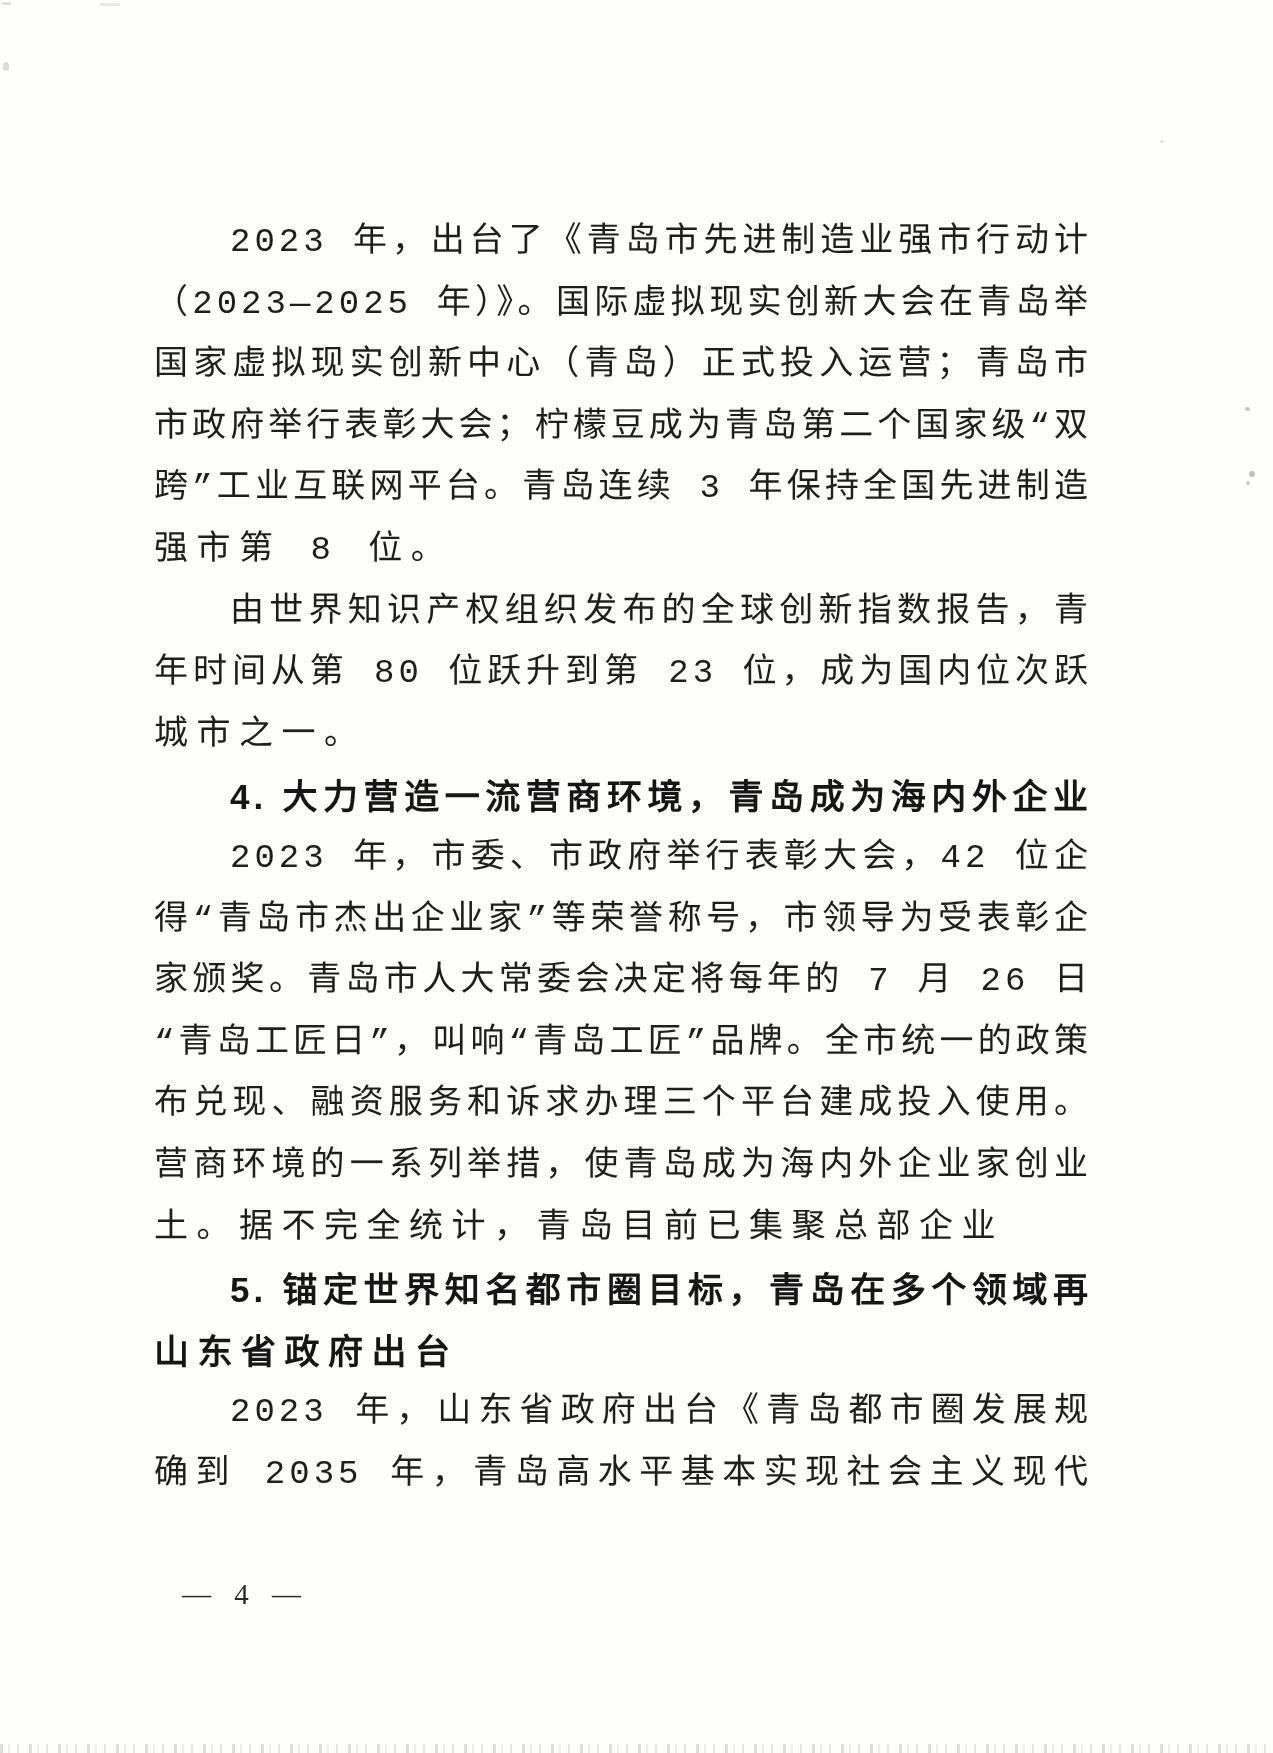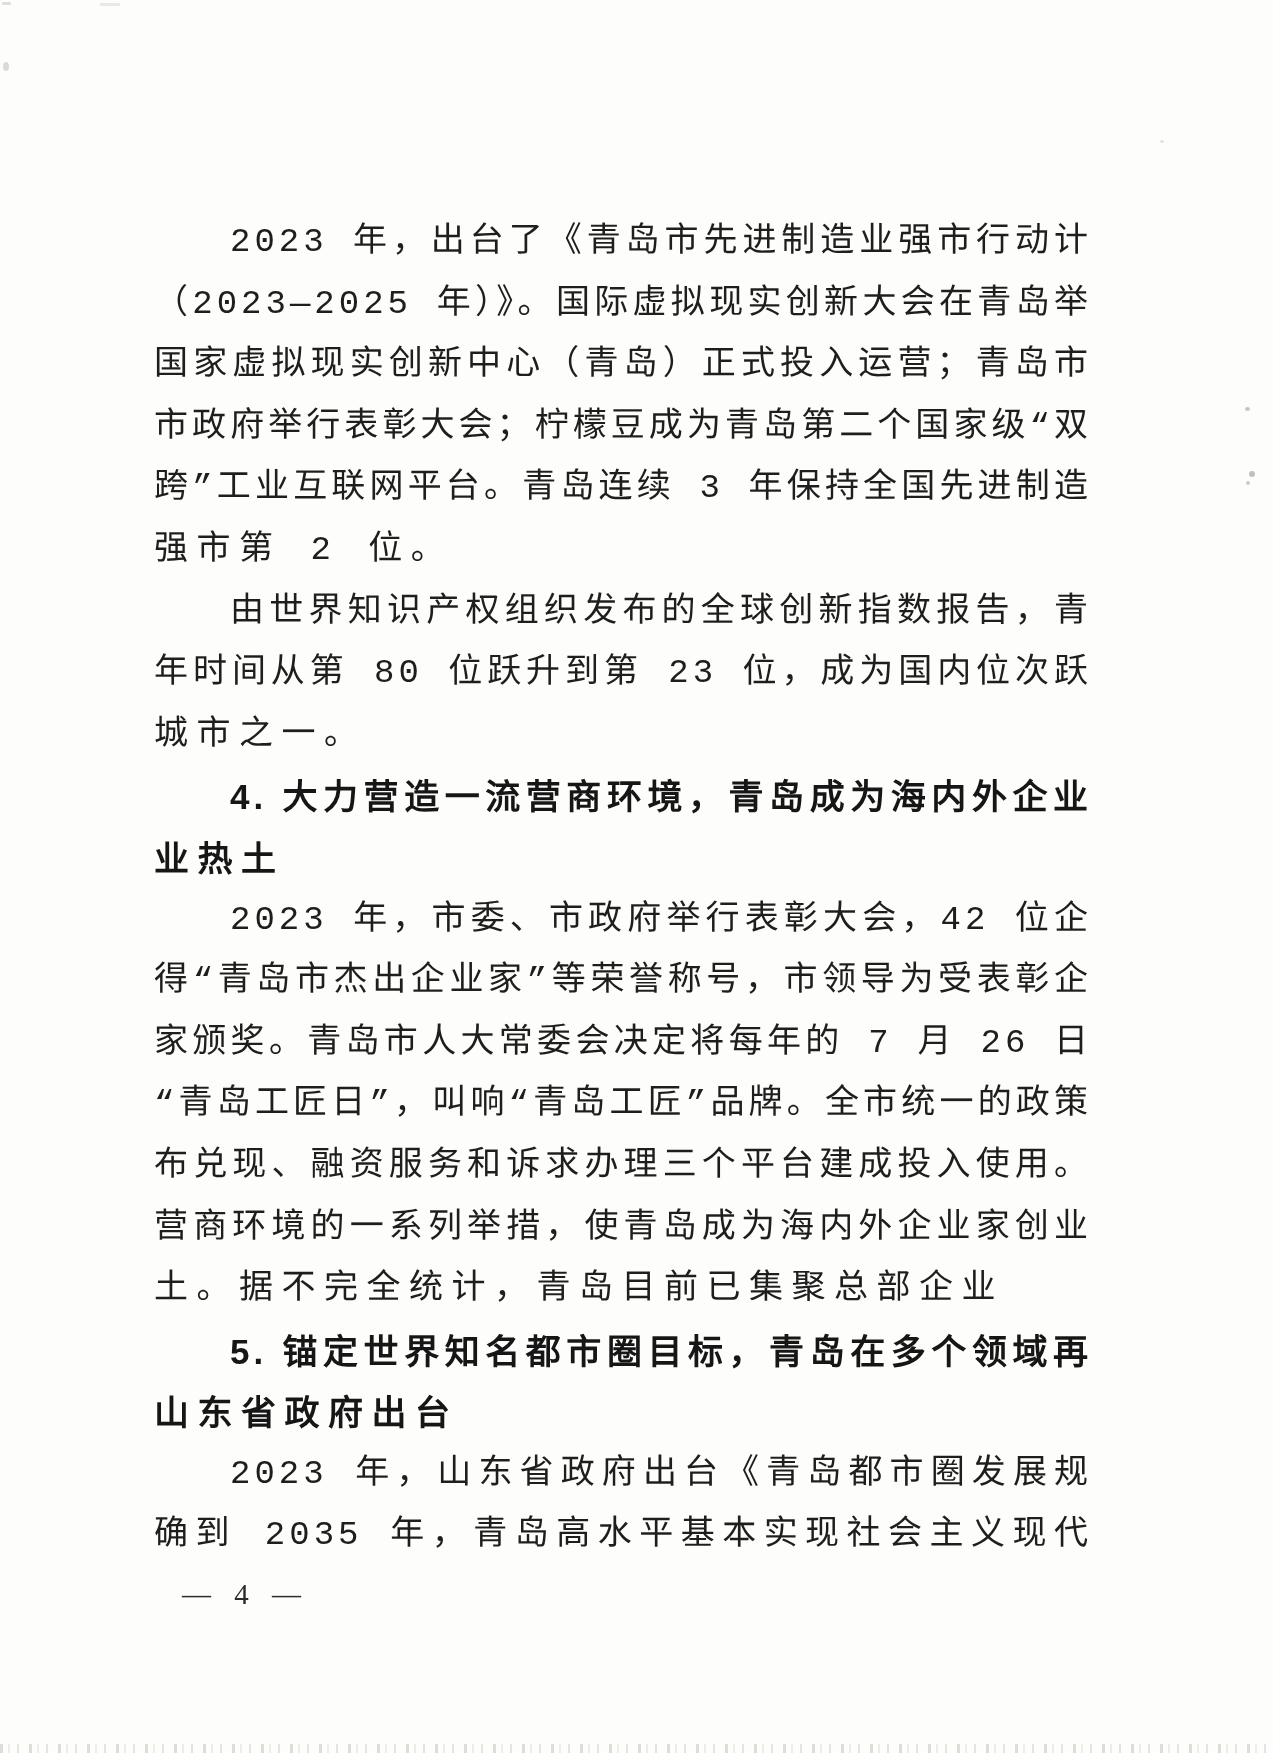--- a/index.html
+++ b/index.html
@@ -91,26 +91,25 @@
 <body>
 
 <div class="page">
 
   <div class="doc-body" id="doc-body">
       <div class="line indent justify">2023 年，出台了《青岛市先进制造业强市行动计划</div>
       <div class="line justify">（2023—2025 年）》。国际虚拟现实创新大会在青岛举行，</div>
       <div class="line justify">国家虚拟现实创新中心（青岛）正式投入运营；青岛市人工</div>
       <div class="line justify">市政府举行表彰大会；柠檬豆成为青岛第二个国家级“双</div>
       <div class="line justify">跨”工业互联网平台。青岛连续 3 年保持全国先进制造业百</div>
-      <div class="line short">强市第 2 位。</div>
+      <div class="line short">强市第 8 位。</div>
       <div class="line indent justify">由世界知识产权组织发布的全球创新指数报告，青岛 5</div>
       <div class="line justify">年时间从第 80 位跃升到第 23 位，成为国内位次跃升最快的</div>
       <div class="line short">城市之一。</div>
       <div class="line heading indent justify">4. 大力营造一流营商环境，青岛成为海内外企业家创</div>
-      <div class="line heading short">业热土</div>
       <div class="line indent justify">2023 年，市委、市政府举行表彰大会，42 位企业家获</div>
       <div class="line justify">得“青岛市杰出企业家”等荣誉称号，市领导为受表彰企业</div>
       <div class="line justify">家颁奖。青岛市人大常委会决定将每年的 7 月 26 日设为</div>
       <div class="line justify">“青岛工匠日”，叫响“青岛工匠”品牌。全市统一的政策发</div>
       <div class="line justify">布兑现、融资服务和诉求办理三个平台建成投入使用。优化</div>
       <div class="line justify">营商环境的一系列举措，使青岛成为海内外企业家创业热</div>
       <div class="line short">土。据不完全统计，青岛目前已集聚总部企业 463 家。</div>
       <div class="line heading indent justify">5. 锚定世界知名都市圈目标，青岛在多个领域再担国</div>
       <div class="line heading short">山东省政府出台</div>
       <div class="line indent justify">2023 年，山东省政府出台《青岛都市圈发展规划》，明</div>

